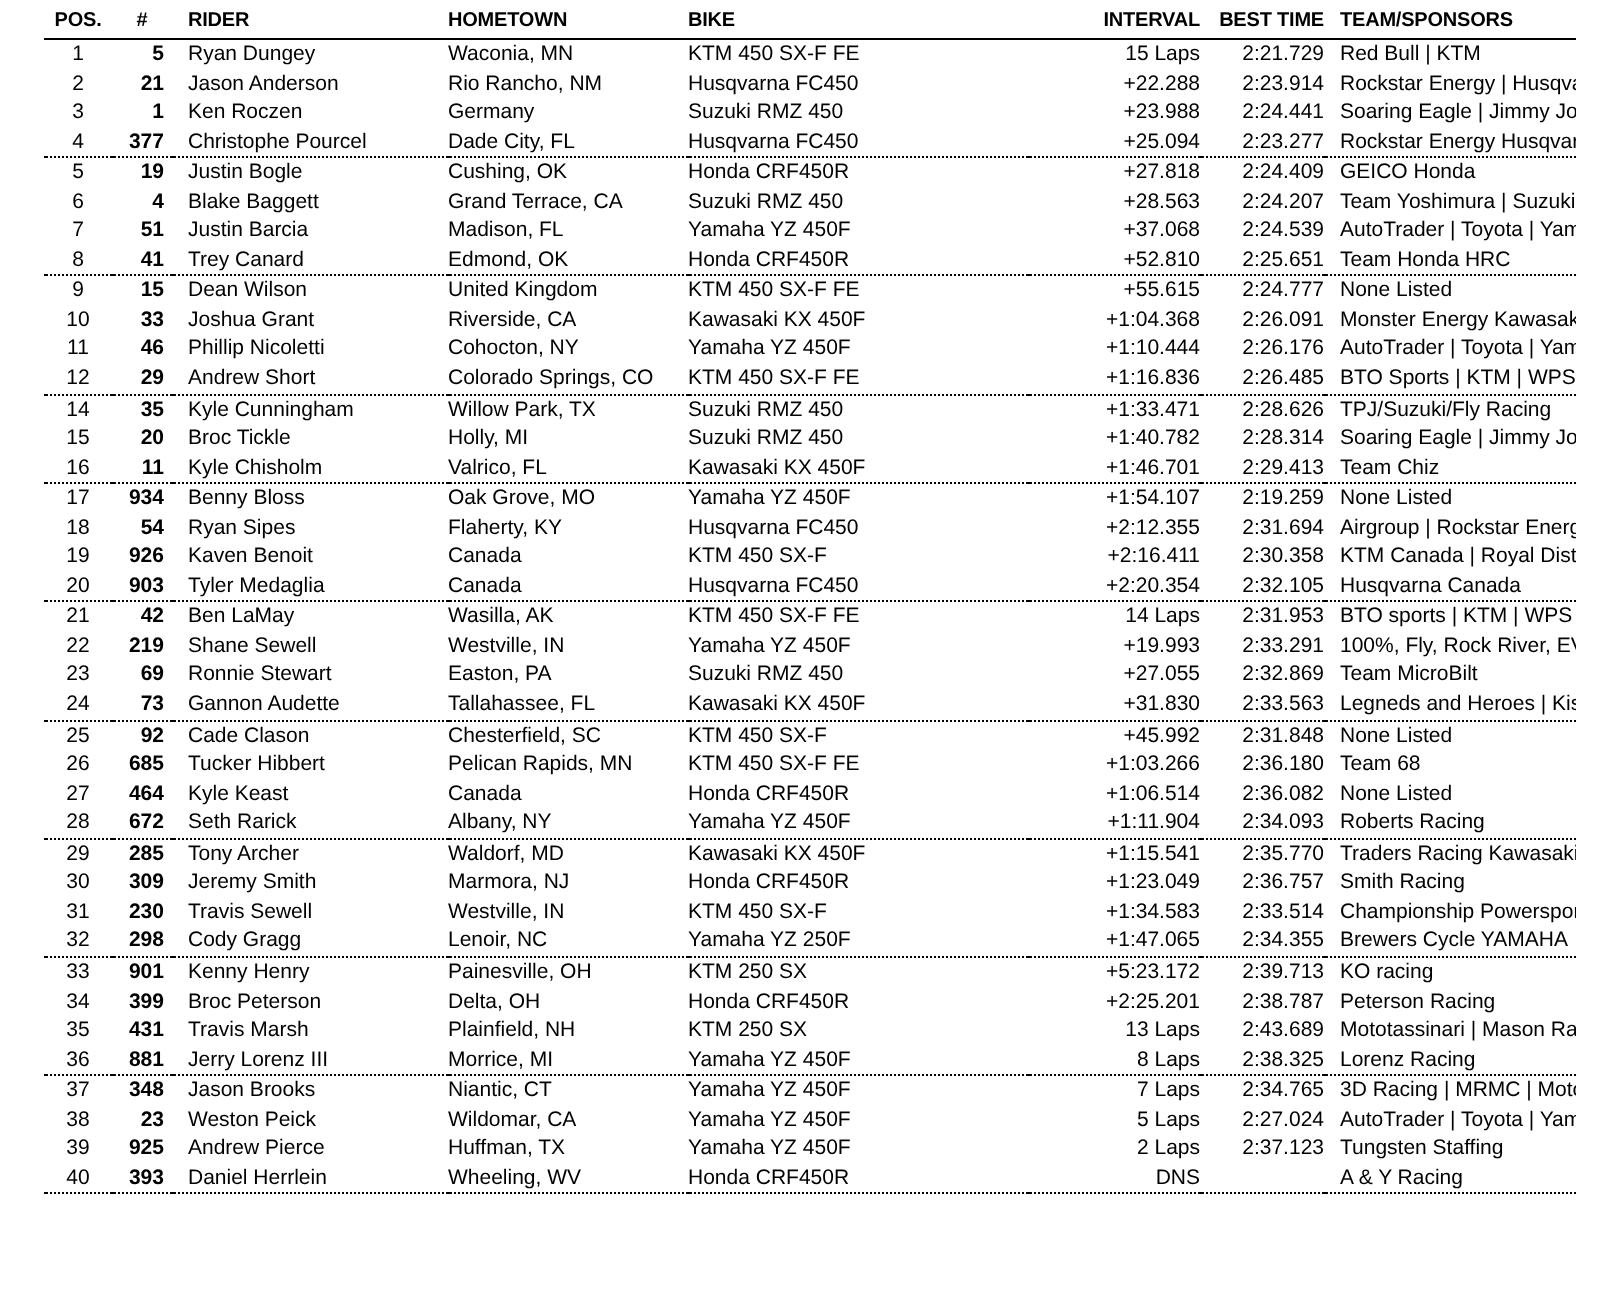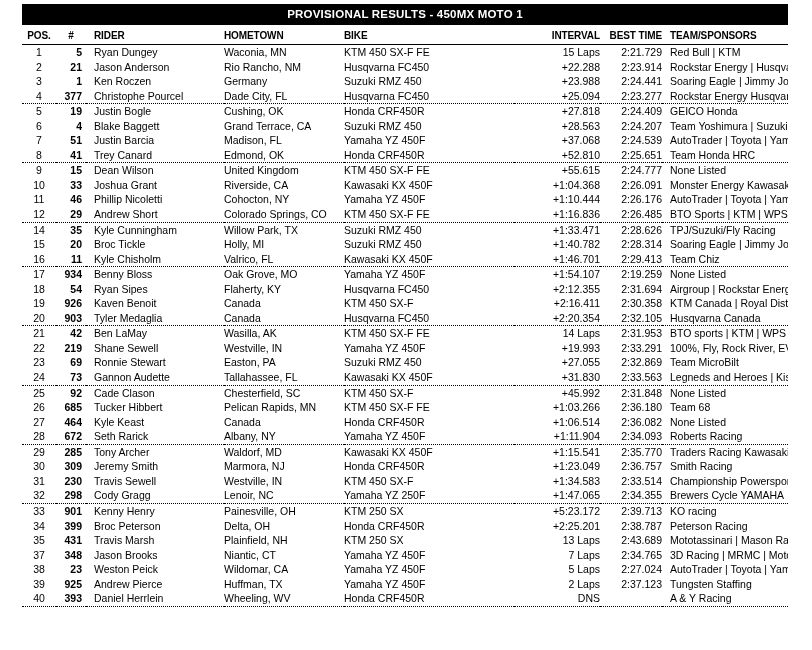--- a/index.html
+++ b/index.html
@@ -96,23 +96,20 @@
   }
   tr.table-end td {
     border-bottom: 1.5px dotted #000000;
   }
 </style>
 </head>
 <body>
 
 <div class="sheet">
 
-  <div class="title-bar">
-    <span class="title-text">PROVISIONAL RESULTS - 450MX MOTO 1</span>
-  </div>
 
   <table class="results">
     <thead>
       <tr class="head-row">
         <th class="c-pos">POS.</th>
         <th class="c-num">#</th>
         <th class="c-rider">RIDER</th>
         <th class="c-town">HOMETOWN</th>
         <th class="c-bike">BIKE</th>
         <th class="c-int">INTERVAL</th>
@@ -454,20 +451,30 @@
         <tr>
           <td class="c-pos">35</td>
           <td class="c-num">431</td>
           <td class="c-rider">Travis Marsh</td>
           <td class="c-town">Plainfield, NH</td>
           <td class="c-bike">KTM 250 SX</td>
           <td class="c-int">13 Laps</td>
           <td class="c-best">2:43.689</td>
           <td class="c-team">Mototassinari | Mason Racing | Factory Connection</td>
         </tr>
+        <tr class="group-end">
+          <td class="c-pos">36</td>
+          <td class="c-num">881</td>
+          <td class="c-rider">Jerry Lorenz III</td>
+          <td class="c-town">Morrice, MI</td>
+          <td class="c-bike">Yamaha YZ 450F</td>
+          <td class="c-int">8 Laps</td>
+          <td class="c-best">2:38.325</td>
+          <td class="c-team">Lorenz Racing</td>
+        </tr>
         <tr>
           <td class="c-pos">37</td>
           <td class="c-num">348</td>
           <td class="c-rider">Jason Brooks</td>
           <td class="c-town">Niantic, CT</td>
           <td class="c-bike">Yamaha YZ 450F</td>
           <td class="c-int">7 Laps</td>
           <td class="c-best">2:34.765</td>
           <td class="c-team">3D Racing | MRMC | Motorsports Nation</td>
         </tr>

